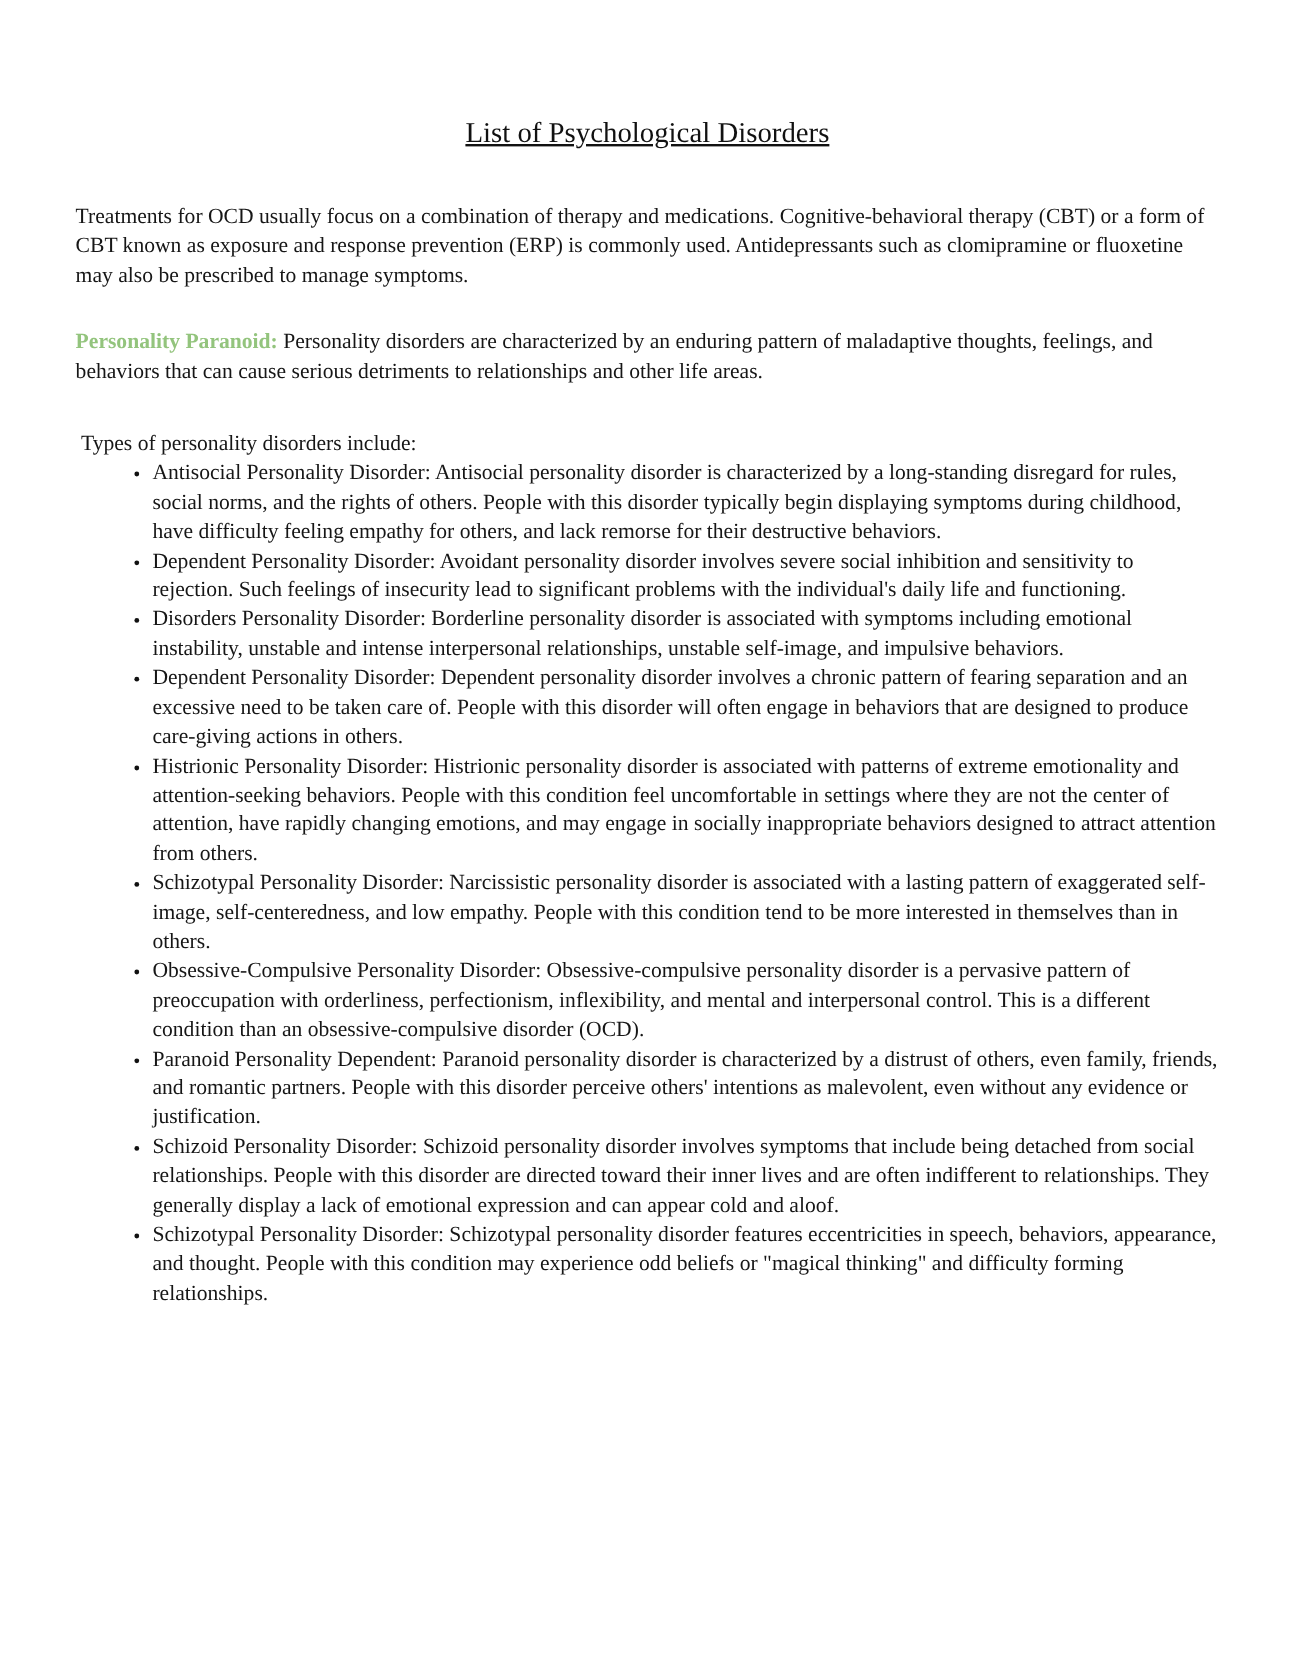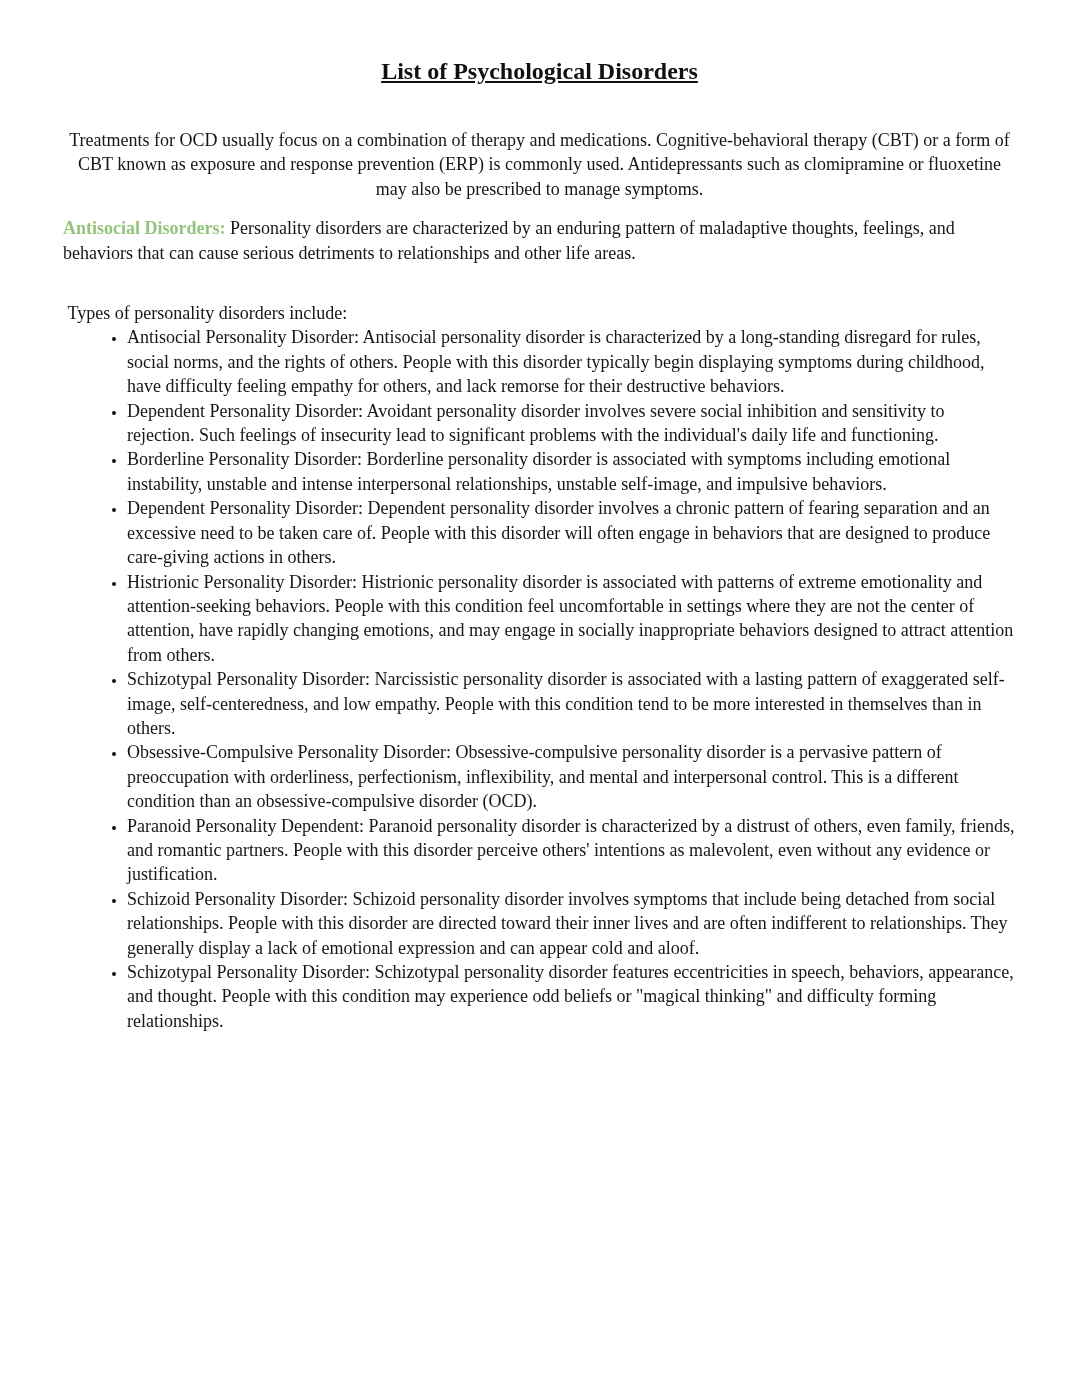--- a/index.html
+++ b/index.html
@@ -14,28 +14,28 @@
     overflow: hidden;
     font-family: "Liberation Serif", "DejaVu Serif", serif;
     color: #161616;
     font-size: 18px;
     line-height: 24.4px;
   }
   .doc-title {
     text-align: center;
     font-size: 24px;
     line-height: 30px;
-    font-weight: bold;
+    font-weight: normal;
     text-decoration: underline;
     margin-bottom: 42px;
     color: #111111;
+    margin-top: 40px;
   }
   .intro-paragraph {
-    margin-bottom: 15px;
-    text-align: center;
+    margin-bottom: 31px;
   }
   .section-paragraph { }
   .section-heading {
     font-weight: bold;
     
   }
   .list-intro {
     white-space: pre-wrap;
     margin-top: 36px;
   }
@@ -55,37 +55,37 @@
 </head>
 <body>
 
 <div class="page">
 
   <h1 class="doc-title">List of Psychological Disorders</h1>
 
   <p class="intro-paragraph">Treatments for OCD usually focus on a combination of therapy and medications. Cognitive-behavioral therapy (CBT) or a form of CBT known as exposure and response prevention (ERP) is commonly used. Antidepressants such as clomipramine or fluoxetine may also be prescribed to manage symptoms.</p>
 
   <p class="section-paragraph">
-    <span class="section-heading" style="color: rgb(147, 196, 125);">Antisocial Disorders:</span>
+    <span class="section-heading" style="color: rgb(147, 196, 125);">Personality Paranoid:</span>
     <span>Personality disorders are characterized by an enduring pattern of maladaptive thoughts, feelings, and behaviors that can cause serious detriments to relationships and other life areas.</span>
   </p>
 
   <div class="list-intro"> Types of personality disorders include:</div>
 
   <ul class="disorders-list">
     <li>
       <span class="disorder-term">Antisocial Personality Disorder:</span>
       <span>Antisocial personality disorder is characterized by a long-standing disregard for rules, social norms, and the rights of others. People with this disorder typically begin displaying symptoms during childhood, have difficulty feeling empathy for others, and lack remorse for their destructive behaviors.</span>
     </li>
     <li>
       <span class="disorder-term">Dependent Personality Disorder:</span>
       <span>Avoidant personality disorder involves severe social inhibition and sensitivity to rejection. Such feelings of insecurity lead to significant problems with the individual's daily life and functioning.</span>
     </li>
     <li>
-      <span class="disorder-term">Borderline Personality Disorder:</span>
+      <span class="disorder-term">Disorders Personality Disorder:</span>
       <span>Borderline personality disorder is associated with symptoms including emotional instability, unstable and intense interpersonal relationships, unstable self-image, and impulsive behaviors.</span>
     </li>
     <li>
       <span class="disorder-term">Dependent Personality Disorder:</span>
       <span>Dependent personality disorder involves a chronic pattern of fearing separation and an excessive need to be taken care of. People with this disorder will often engage in behaviors that are designed to produce care-giving actions in others.</span>
     </li>
     <li>
       <span class="disorder-term">Histrionic Personality Disorder:</span>
       <span>Histrionic personality disorder is associated with patterns of extreme emotionality and attention-seeking behaviors. People with this condition feel uncomfortable in settings where they are not the center of attention, have rapidly changing emotions, and may engage in socially inappropriate behaviors designed to attract attention from others.</span>
     </li>

